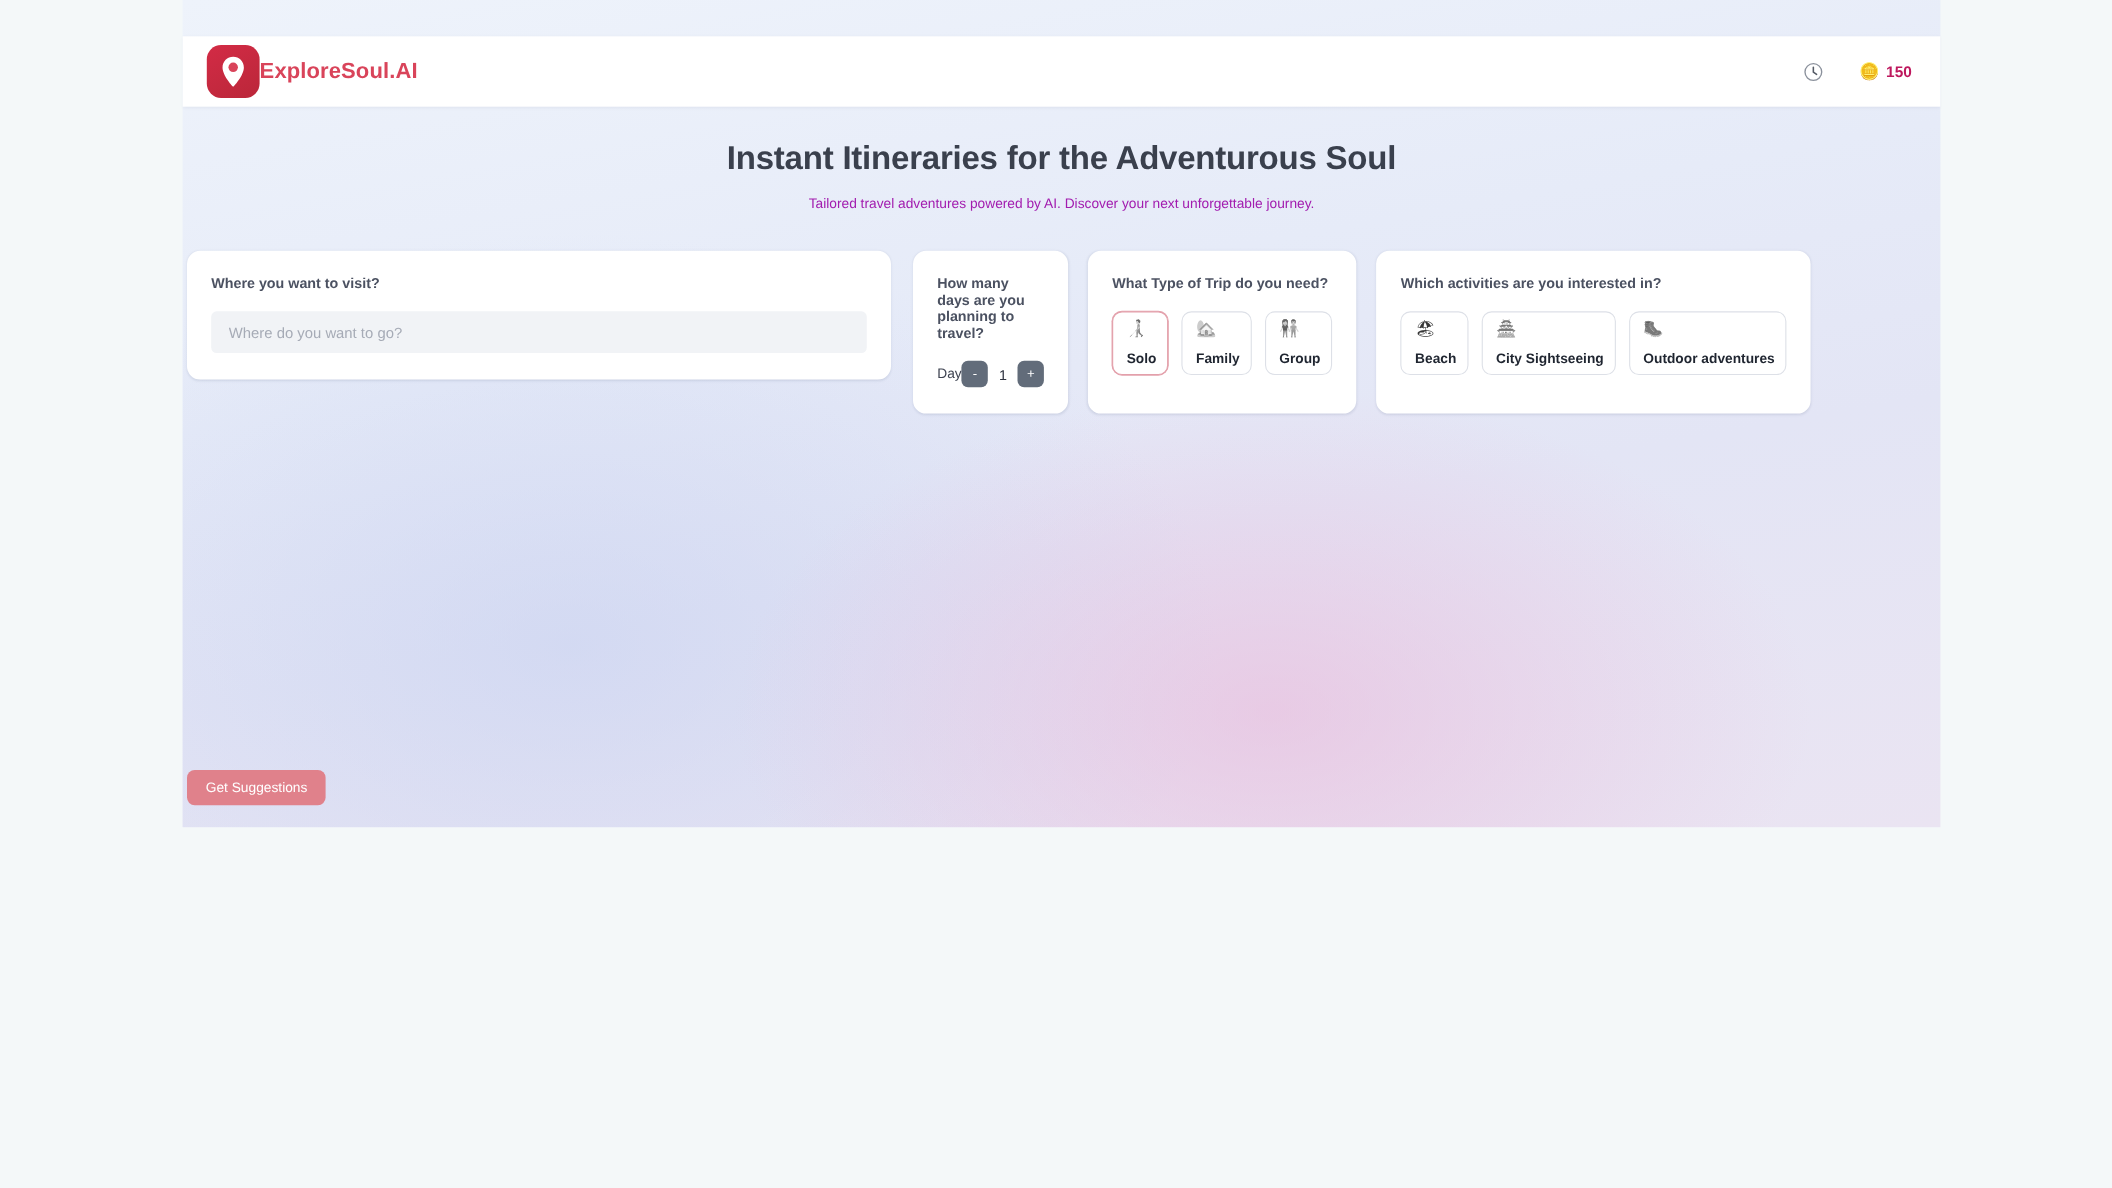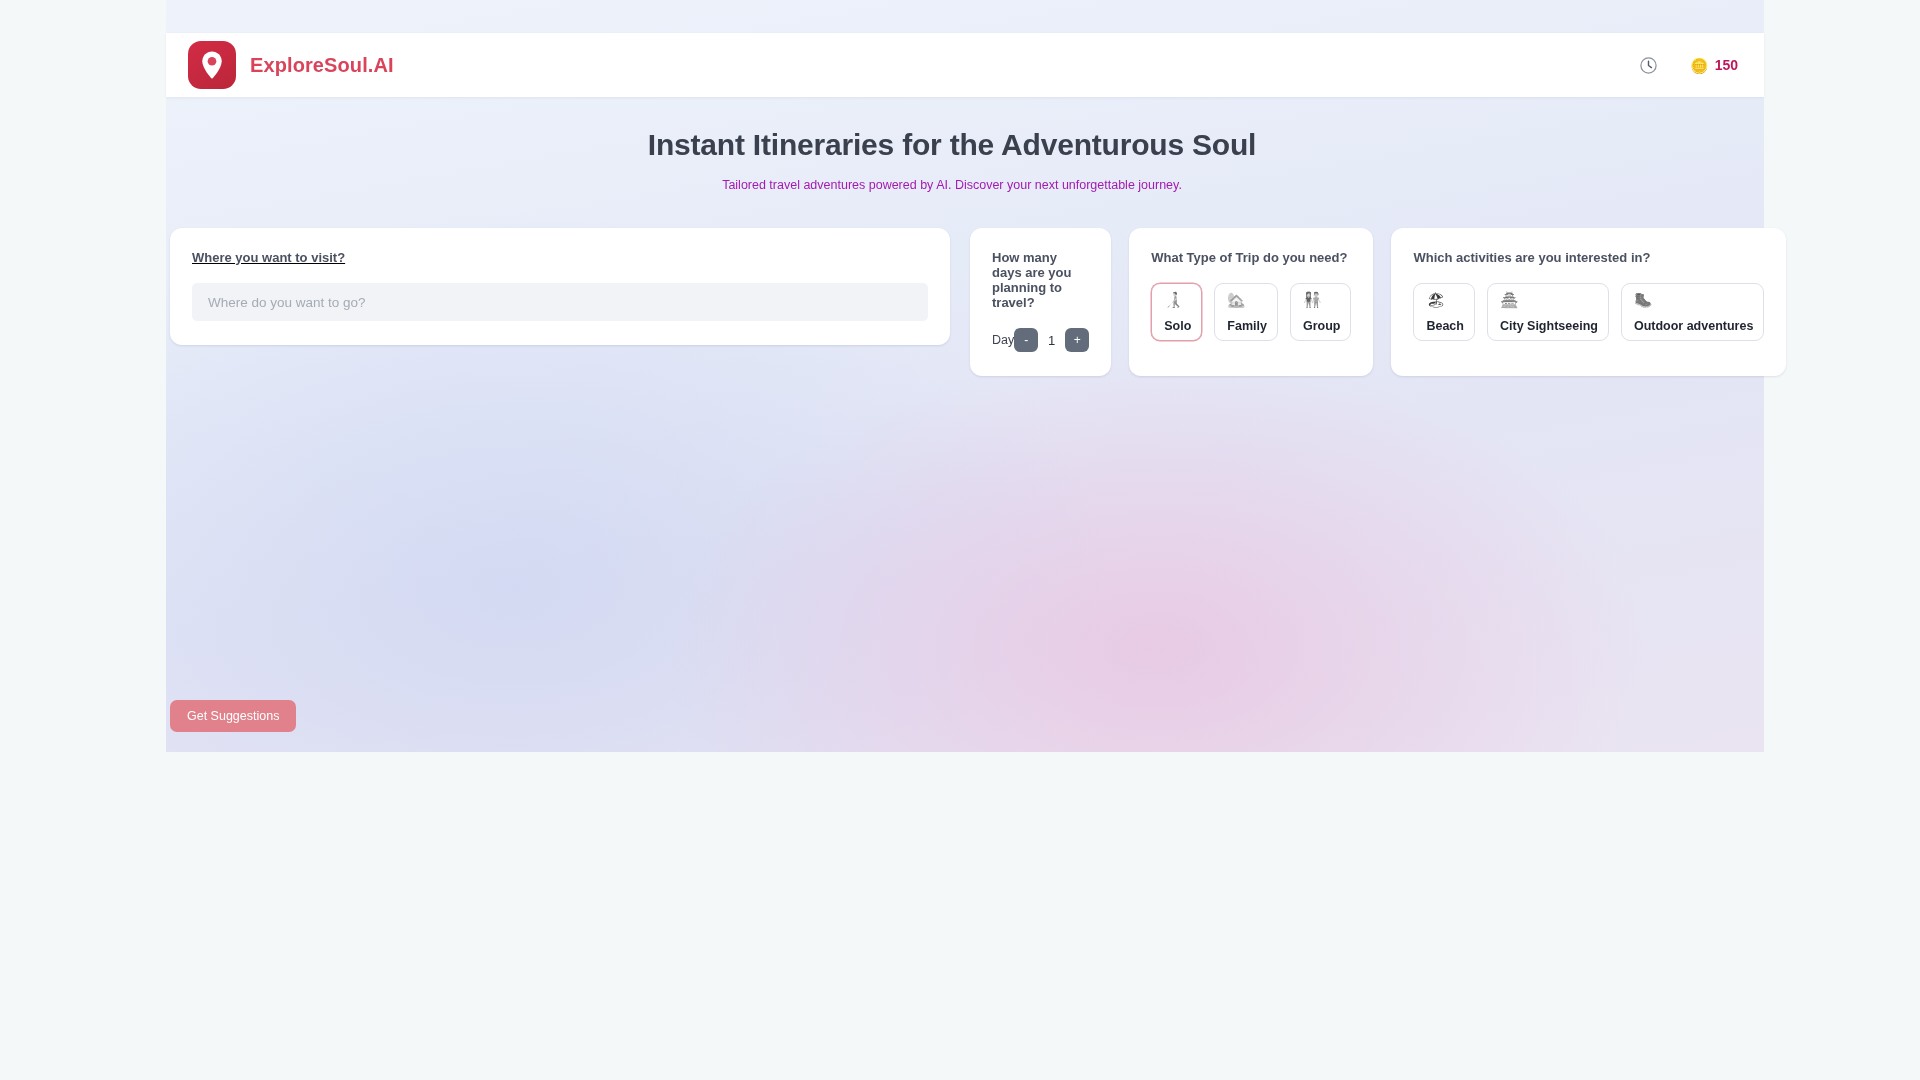--- a/index.html
+++ b/index.html
@@ -44,21 +44,20 @@
     box-shadow: 0 1px 3px rgba(30,40,70,0.06);
     display: flex;
     align-items: center;
     justify-content: space-between;
     padding: 0 26px 0 22px;
   }
 
   .brand {
     display: flex;
     align-items: center;
-    gap: 14px;
   }
 
   .logo-tile {
     width: 48px;
     height: 48px;
     border-radius: 13px;
     background: linear-gradient(150deg, #d32b45 0%, #c5293f 55%, #bb2639 100%);
     display: flex;
     align-items: center;
     justify-content: center;
@@ -104,21 +103,21 @@
 
   .credits-value {
     font-size: 14px;
     font-weight: bold;
     color: #be185d;
   }
 
   
   #hero {
     position: absolute;
-    left: 153px;
+    left: 166px;
     top: 128px;
     width: 1598px;
     text-align: center;
   }
 
   #hero .title {
     font-size: 30px;
     font-weight: bold;
     color: #3a404d;
     letter-spacing: -0.2px;
@@ -134,21 +133,21 @@
   #cols {
     position: absolute;
     left: 170px;
     top: 228px;
     width: 1590px;
     display: flex;
     gap: 20px;
     align-items: flex-start;
   }
 
-  .col-left  { width: 780px; text-decoration: underline; }
+  .col-left  { width: 640px; }
   .col-right { width: 782px; display: flex; flex-direction: row; gap: 18px; }
 
   .card {
     background: #ffffff;
     border-radius: 12px;
     box-shadow: 0 1px 3px rgba(35,45,80,0.07), 0 1px 2px rgba(35,45,80,0.04);
     padding: 22px 22px 24px 22px;
   }
 
   .card-label {

